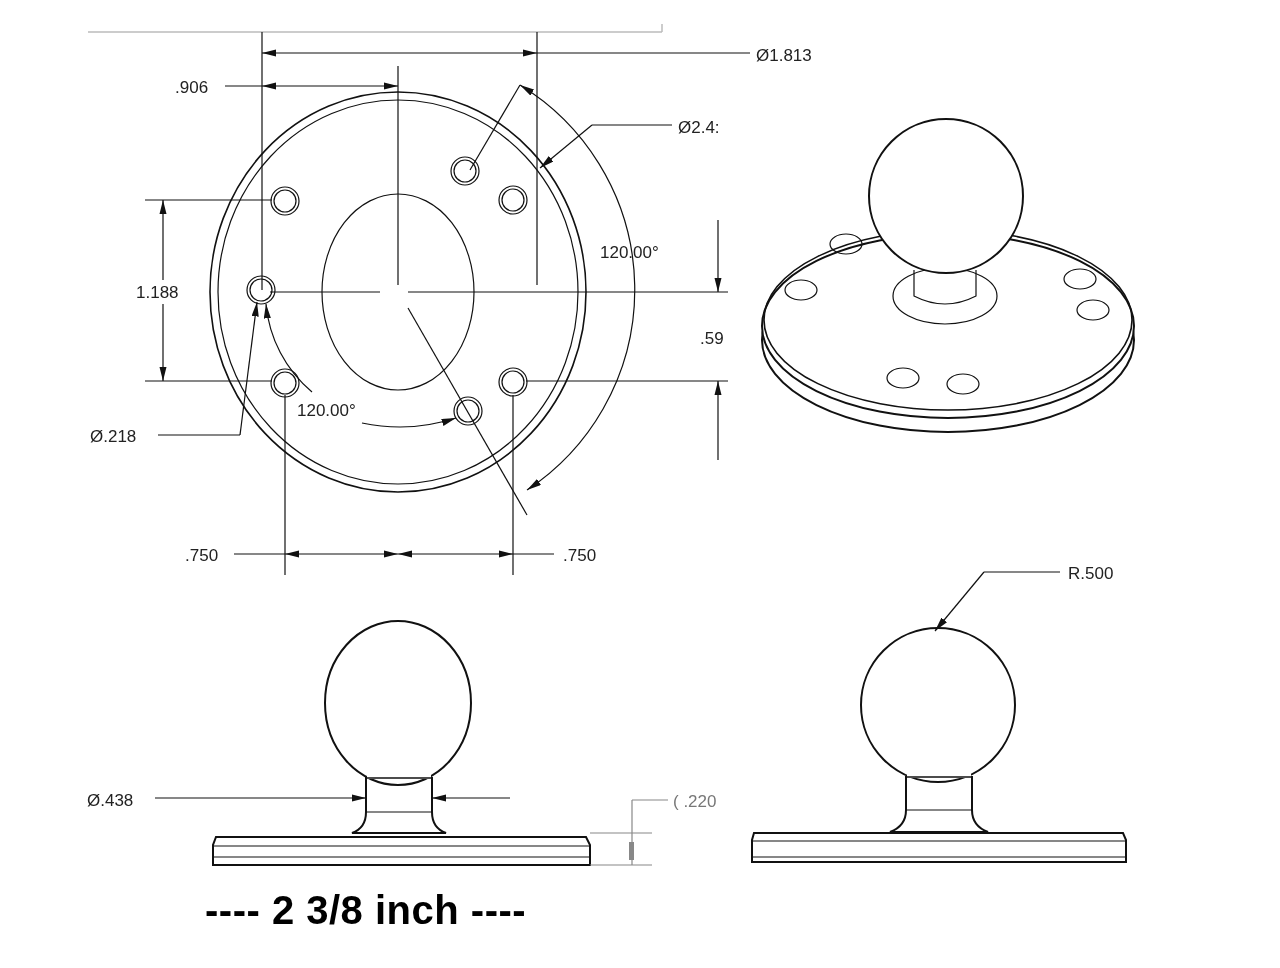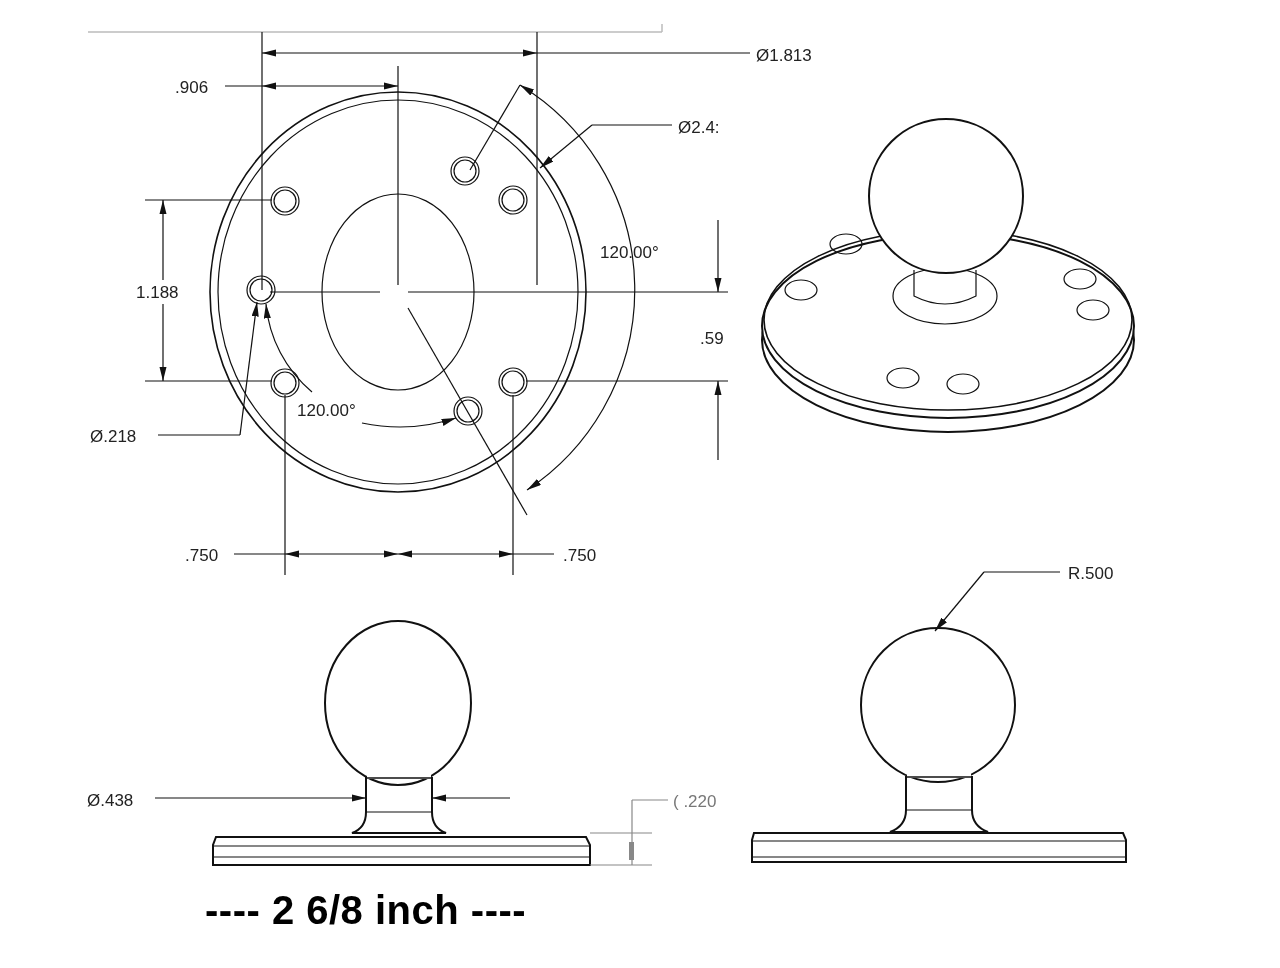--- a/index.html
+++ b/index.html
@@ -157,13 +157,13 @@
     <circle cx="938" cy="705" r="77" class="obj"></circle>
     <rect x="907" y="772" width="64" height="6" fill="#fff"></rect>
     <line x1="906" y1="777" x2="972" y2="777" class="ln"></line>
 
     <line x1="1060" y1="572" x2="984" y2="572" class="thin"></line>
     <line x1="984" y1="572" x2="935" y2="631" class="thin" marker-end="url(#ar)"></line>
     <text x="1068" y="579" class="lbl">R.500</text>
   </g>
 </svg>
 
-<div class="caption">---- 2 6/8 inch ----</div>
+<div class="caption">---- 2 3/8 inch ----</div>
 
 </body></html>

